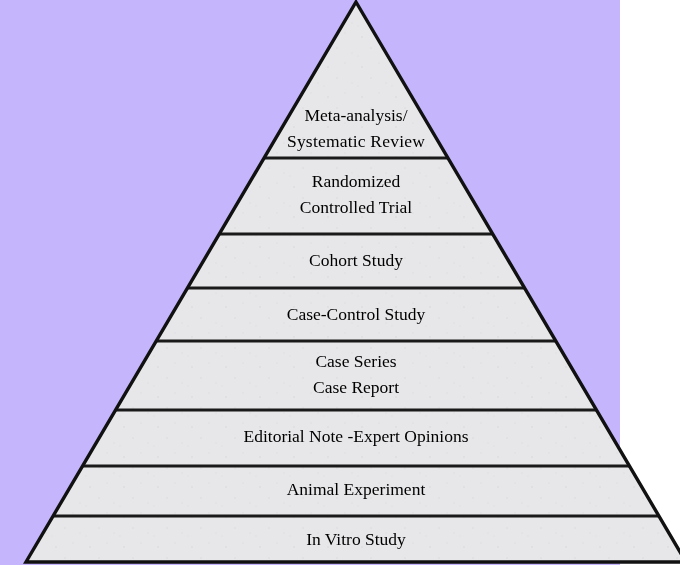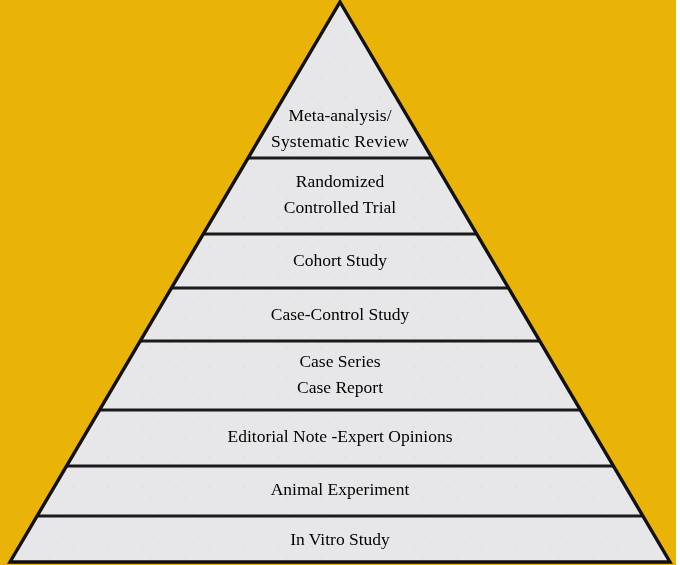--- a/index.html
+++ b/index.html
@@ -8,23 +8,24 @@
     background: #ffffff;
   }
   body {
     width: 680px;
     height: 565px;
     overflow: hidden;
     font-family: "Liberation Serif", "DejaVu Serif", serif;
   }
   #pyramid-figure {
     position: relative;
-    width: 676px;
+    width: 604px;
     height: 565px;
-    background: #eab308;
+    background: #c4b5fd;
+    padding-left: 16px;
   }
   svg.pyramid-svg {
     display: block;
     width: 680px;
     height: 565px;
   }
   .tier-fill {
     fill: #e7e7e9;
   }
   .tier-divider {

